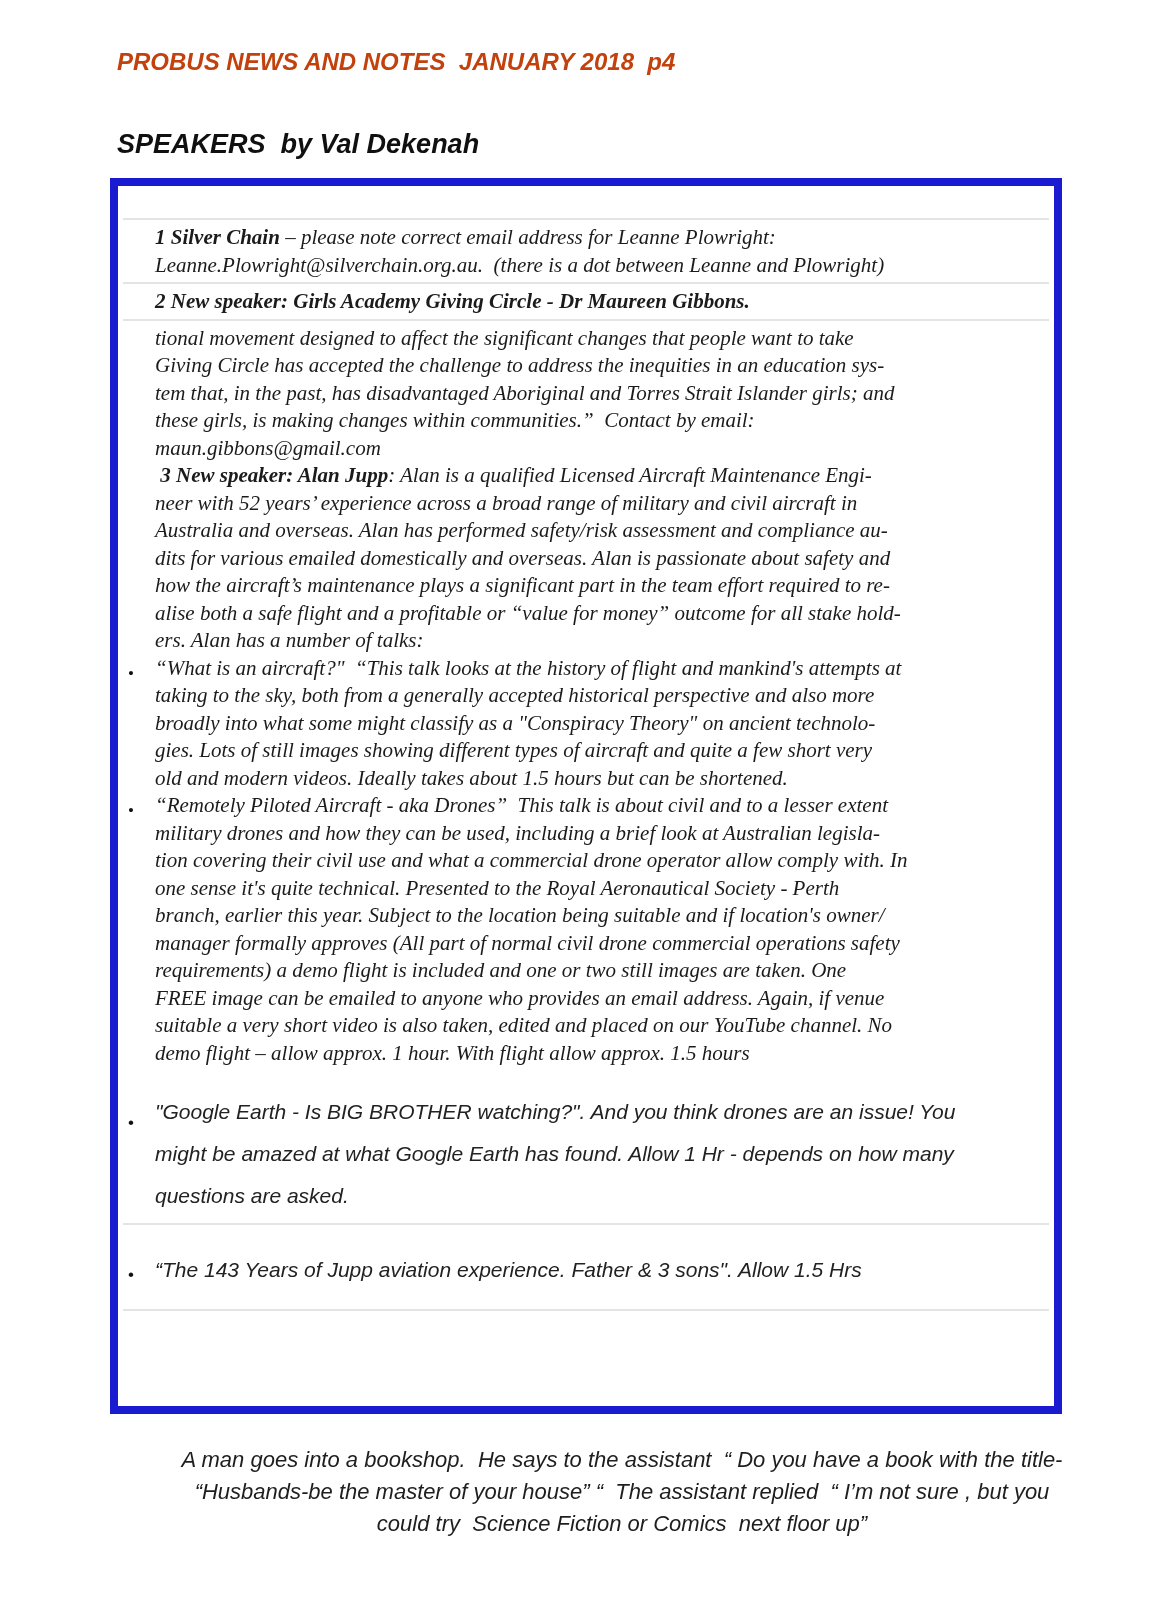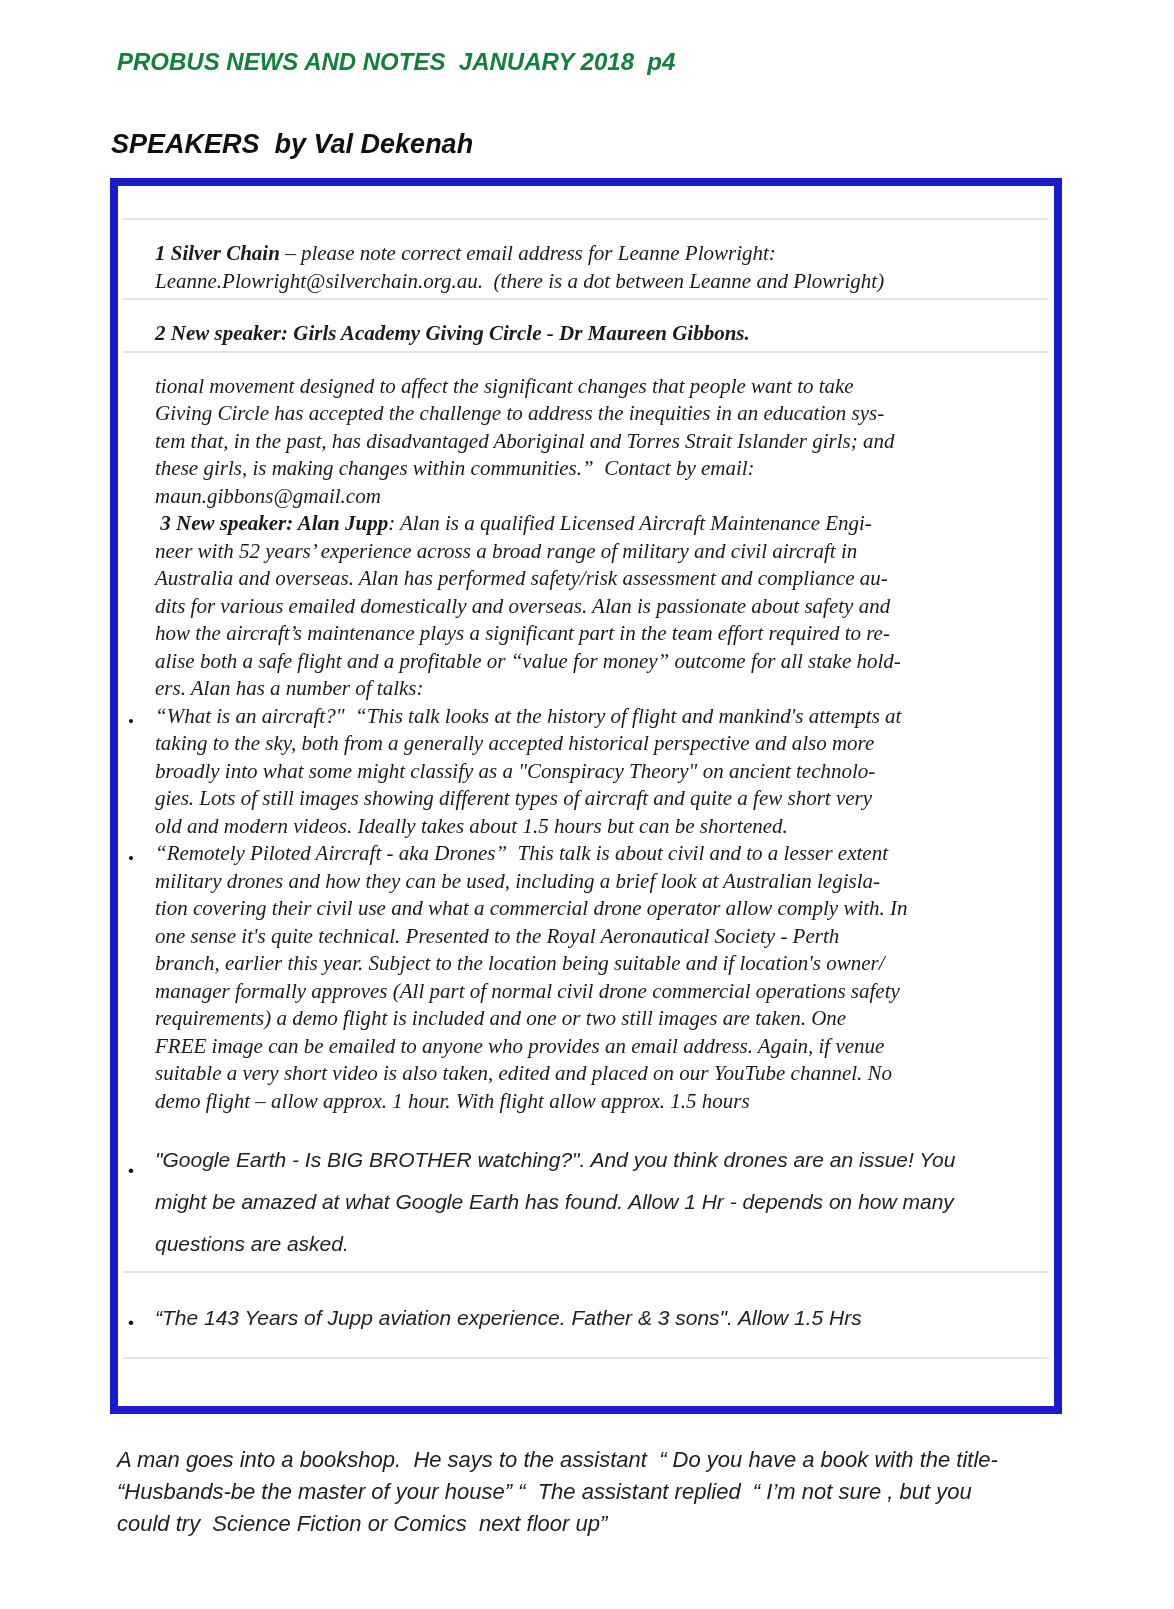--- a/index.html
+++ b/index.html
@@ -1,36 +1,36 @@
 <!DOCTYPE html>
 <html><head>
 <meta charset="utf-8">
 <style>
   html,body{margin:0;padding:0;background:#ffffff;}
   body{width:1174px;height:1609px;position:relative;font-family:"Liberation Sans",sans-serif;}
 
   .page-header{
     position:absolute;left:117px;top:48px;
     font-family:"Liberation Sans",sans-serif;font-style:italic;font-weight:bold;
-    font-size:24px;line-height:1.2;color:#15803d;white-space:pre-wrap;
+    font-size:24px;line-height:1.2;color:#c2410c;white-space:pre-wrap;
   }
   .section-title{
-    position:absolute;left:111px;top:128px;
+    position:absolute;left:117px;top:128px;
     font-family:"Liberation Sans",sans-serif;font-style:italic;font-weight:bold;
     font-size:27px;line-height:1.2;color:#101010;white-space:pre-wrap;
   }
 
   .speakers-box{
     position:absolute;left:110px;top:178px;width:952px;height:1236px;
     border:8px solid #1a1ad1;box-sizing:border-box;background:#fff;overflow:hidden;
   }
   .spacer-top{height:32px;}
   .divider{border-top:2px solid #e4e4e4;margin:0 5px;height:0;}
 
-  .row{padding:20px 19px 3px 37px;}
+  .row{padding:4px 19px 3px 37px;}
   .serif{
     font-family:"Liberation Serif","DejaVu Serif",serif;font-style:italic;
     font-size:21px;line-height:27.5px;color:#1b1b1b;
   }
   .serif b{font-weight:700;}
   .line{white-space:pre-wrap;}
   .big-row{padding-bottom:6px;}
 
   .bullet{position:relative;}
   .bullet .dot{
@@ -47,21 +47,21 @@
   .last-bullet{
     position:relative;
     font-family:"Liberation Sans","DejaVu Sans",sans-serif;font-style:italic;
     font-size:21px;line-height:30px;color:#222;
   }
   .last-bullet .dot{top:5px;}
 
   .footer-joke{
     position:absolute;left:117px;top:1444px;width:1010px;
     font-family:"Liberation Sans","DejaVu Sans",sans-serif;font-style:italic;
-    font-size:22px;line-height:32px;color:#1e1e1e;
+    font-size:22px;line-height:32px;color:#1e1e1e;text-align:center;
   }
 </style>
 </head>
 <body>
 
 <div class="page-header">PROBUS NEWS AND NOTES  JANUARY 2018  p4</div>
 
 <div class="section-title">SPEAKERS  by Val Dekenah</div>
 
 <div class="speakers-box">

